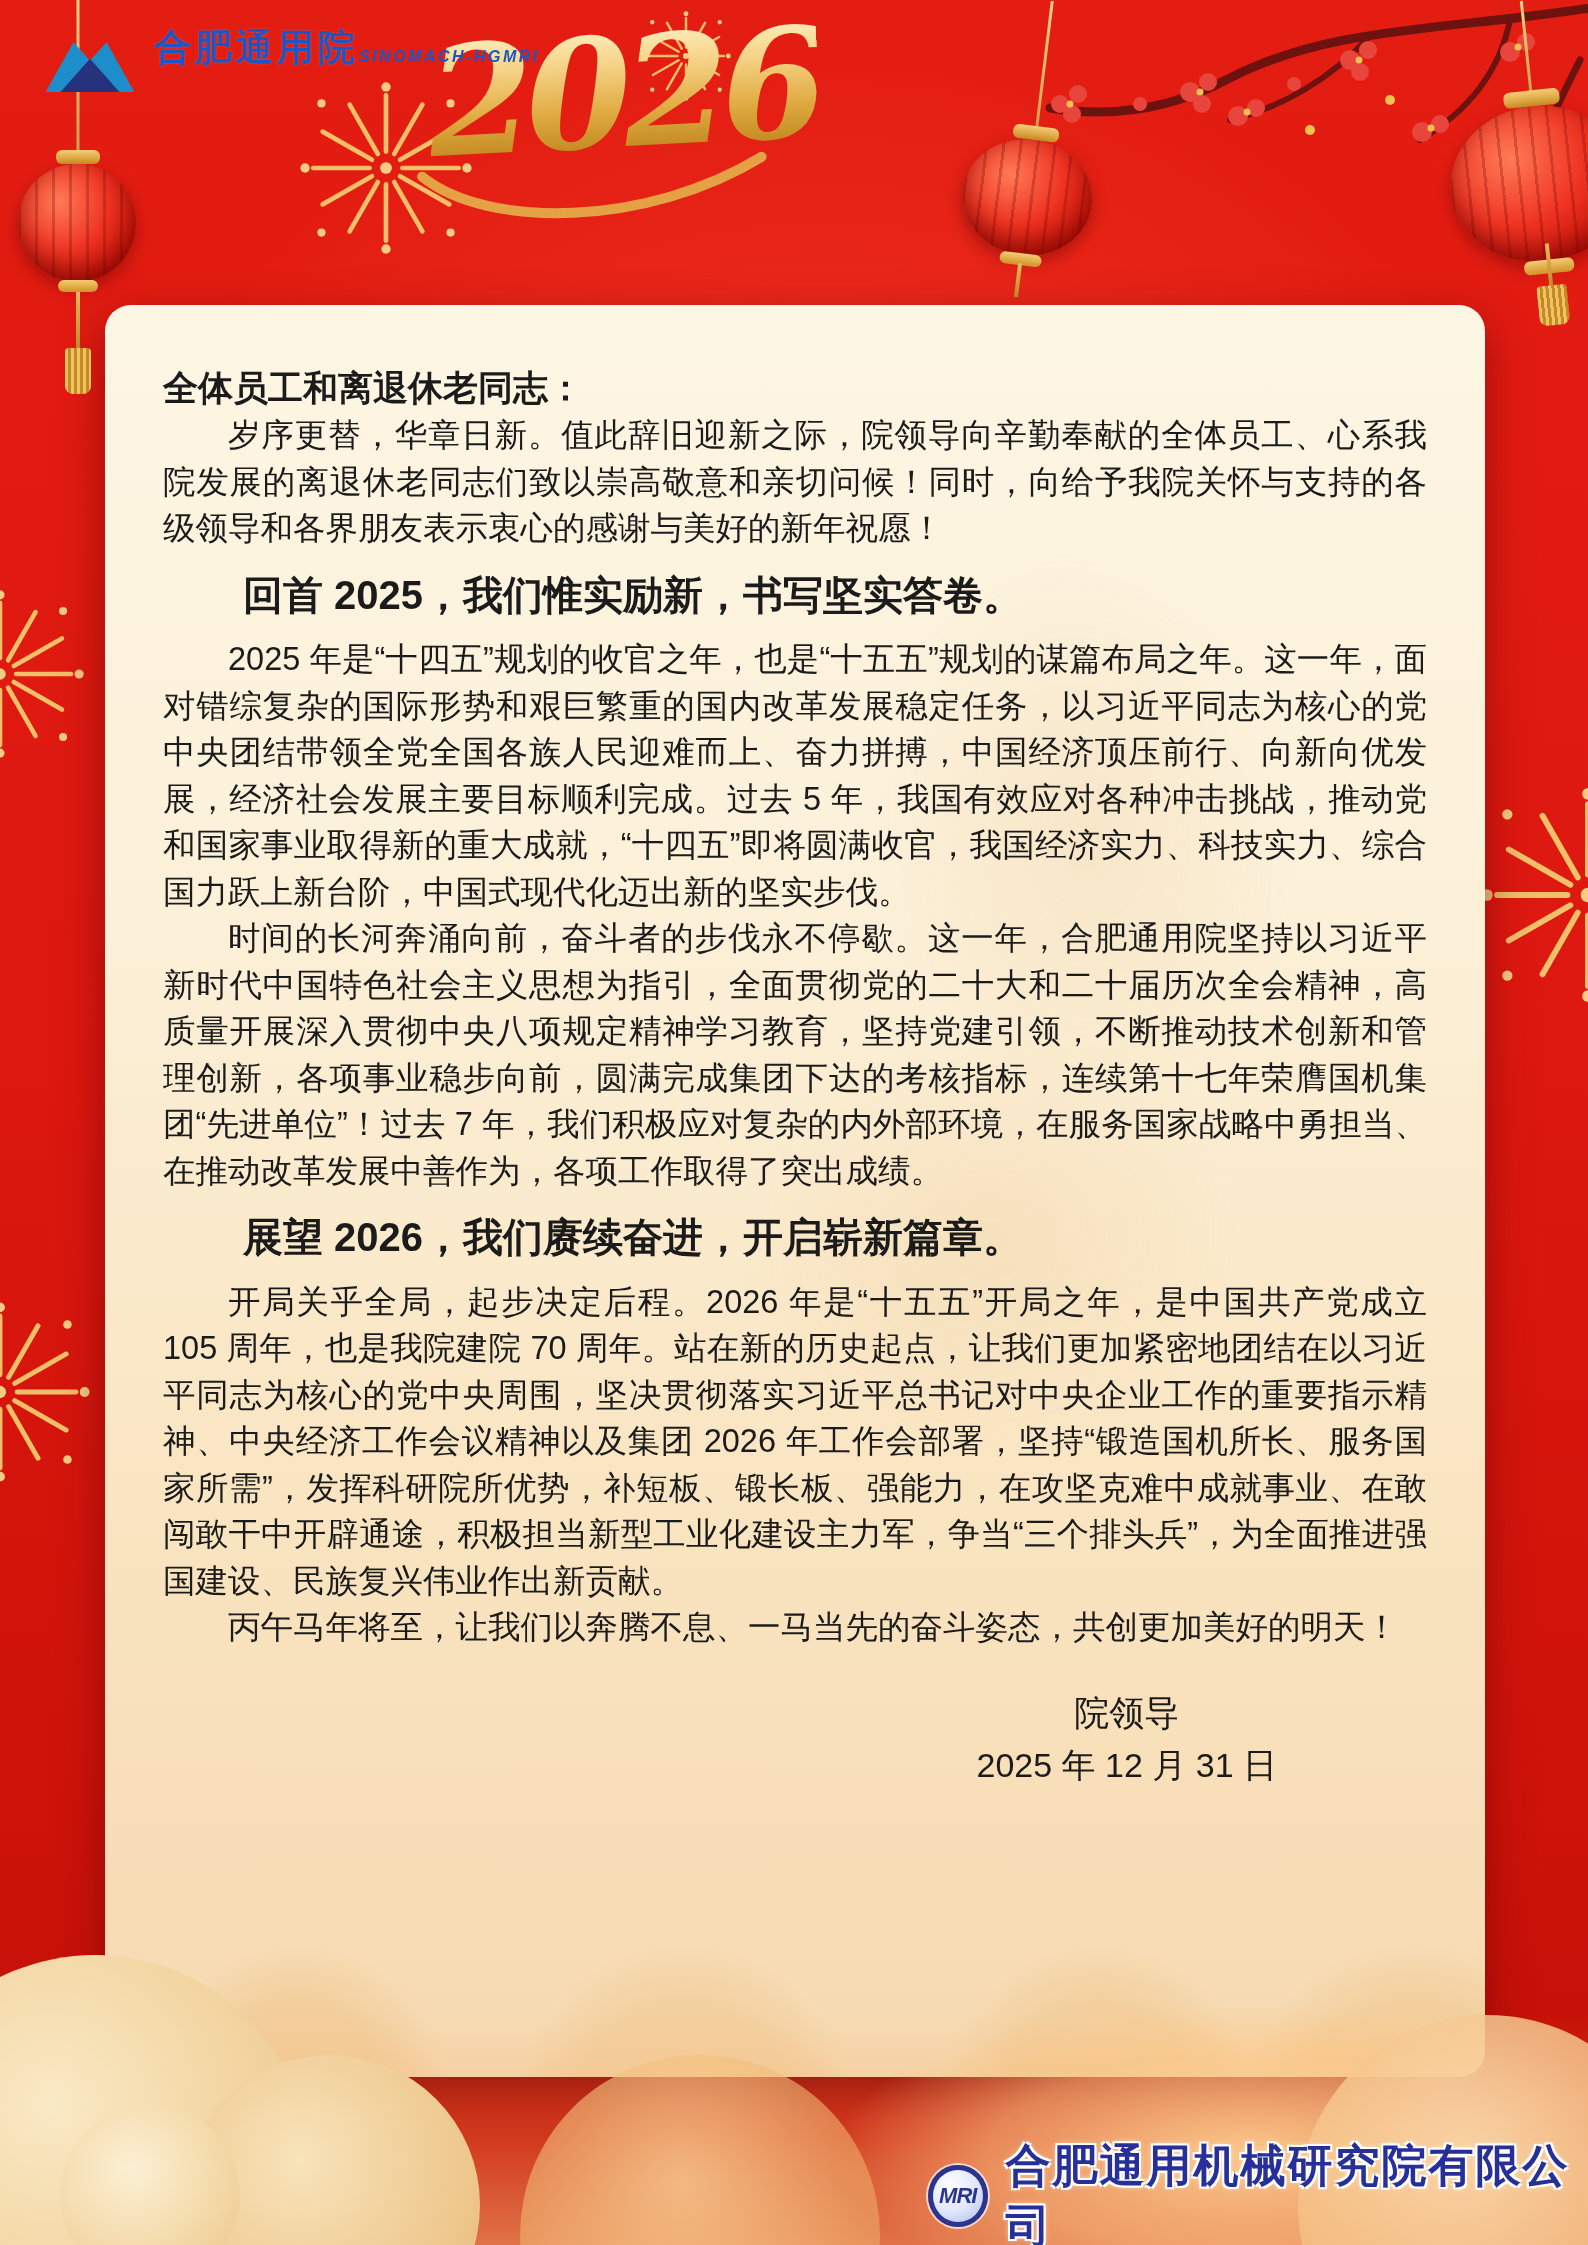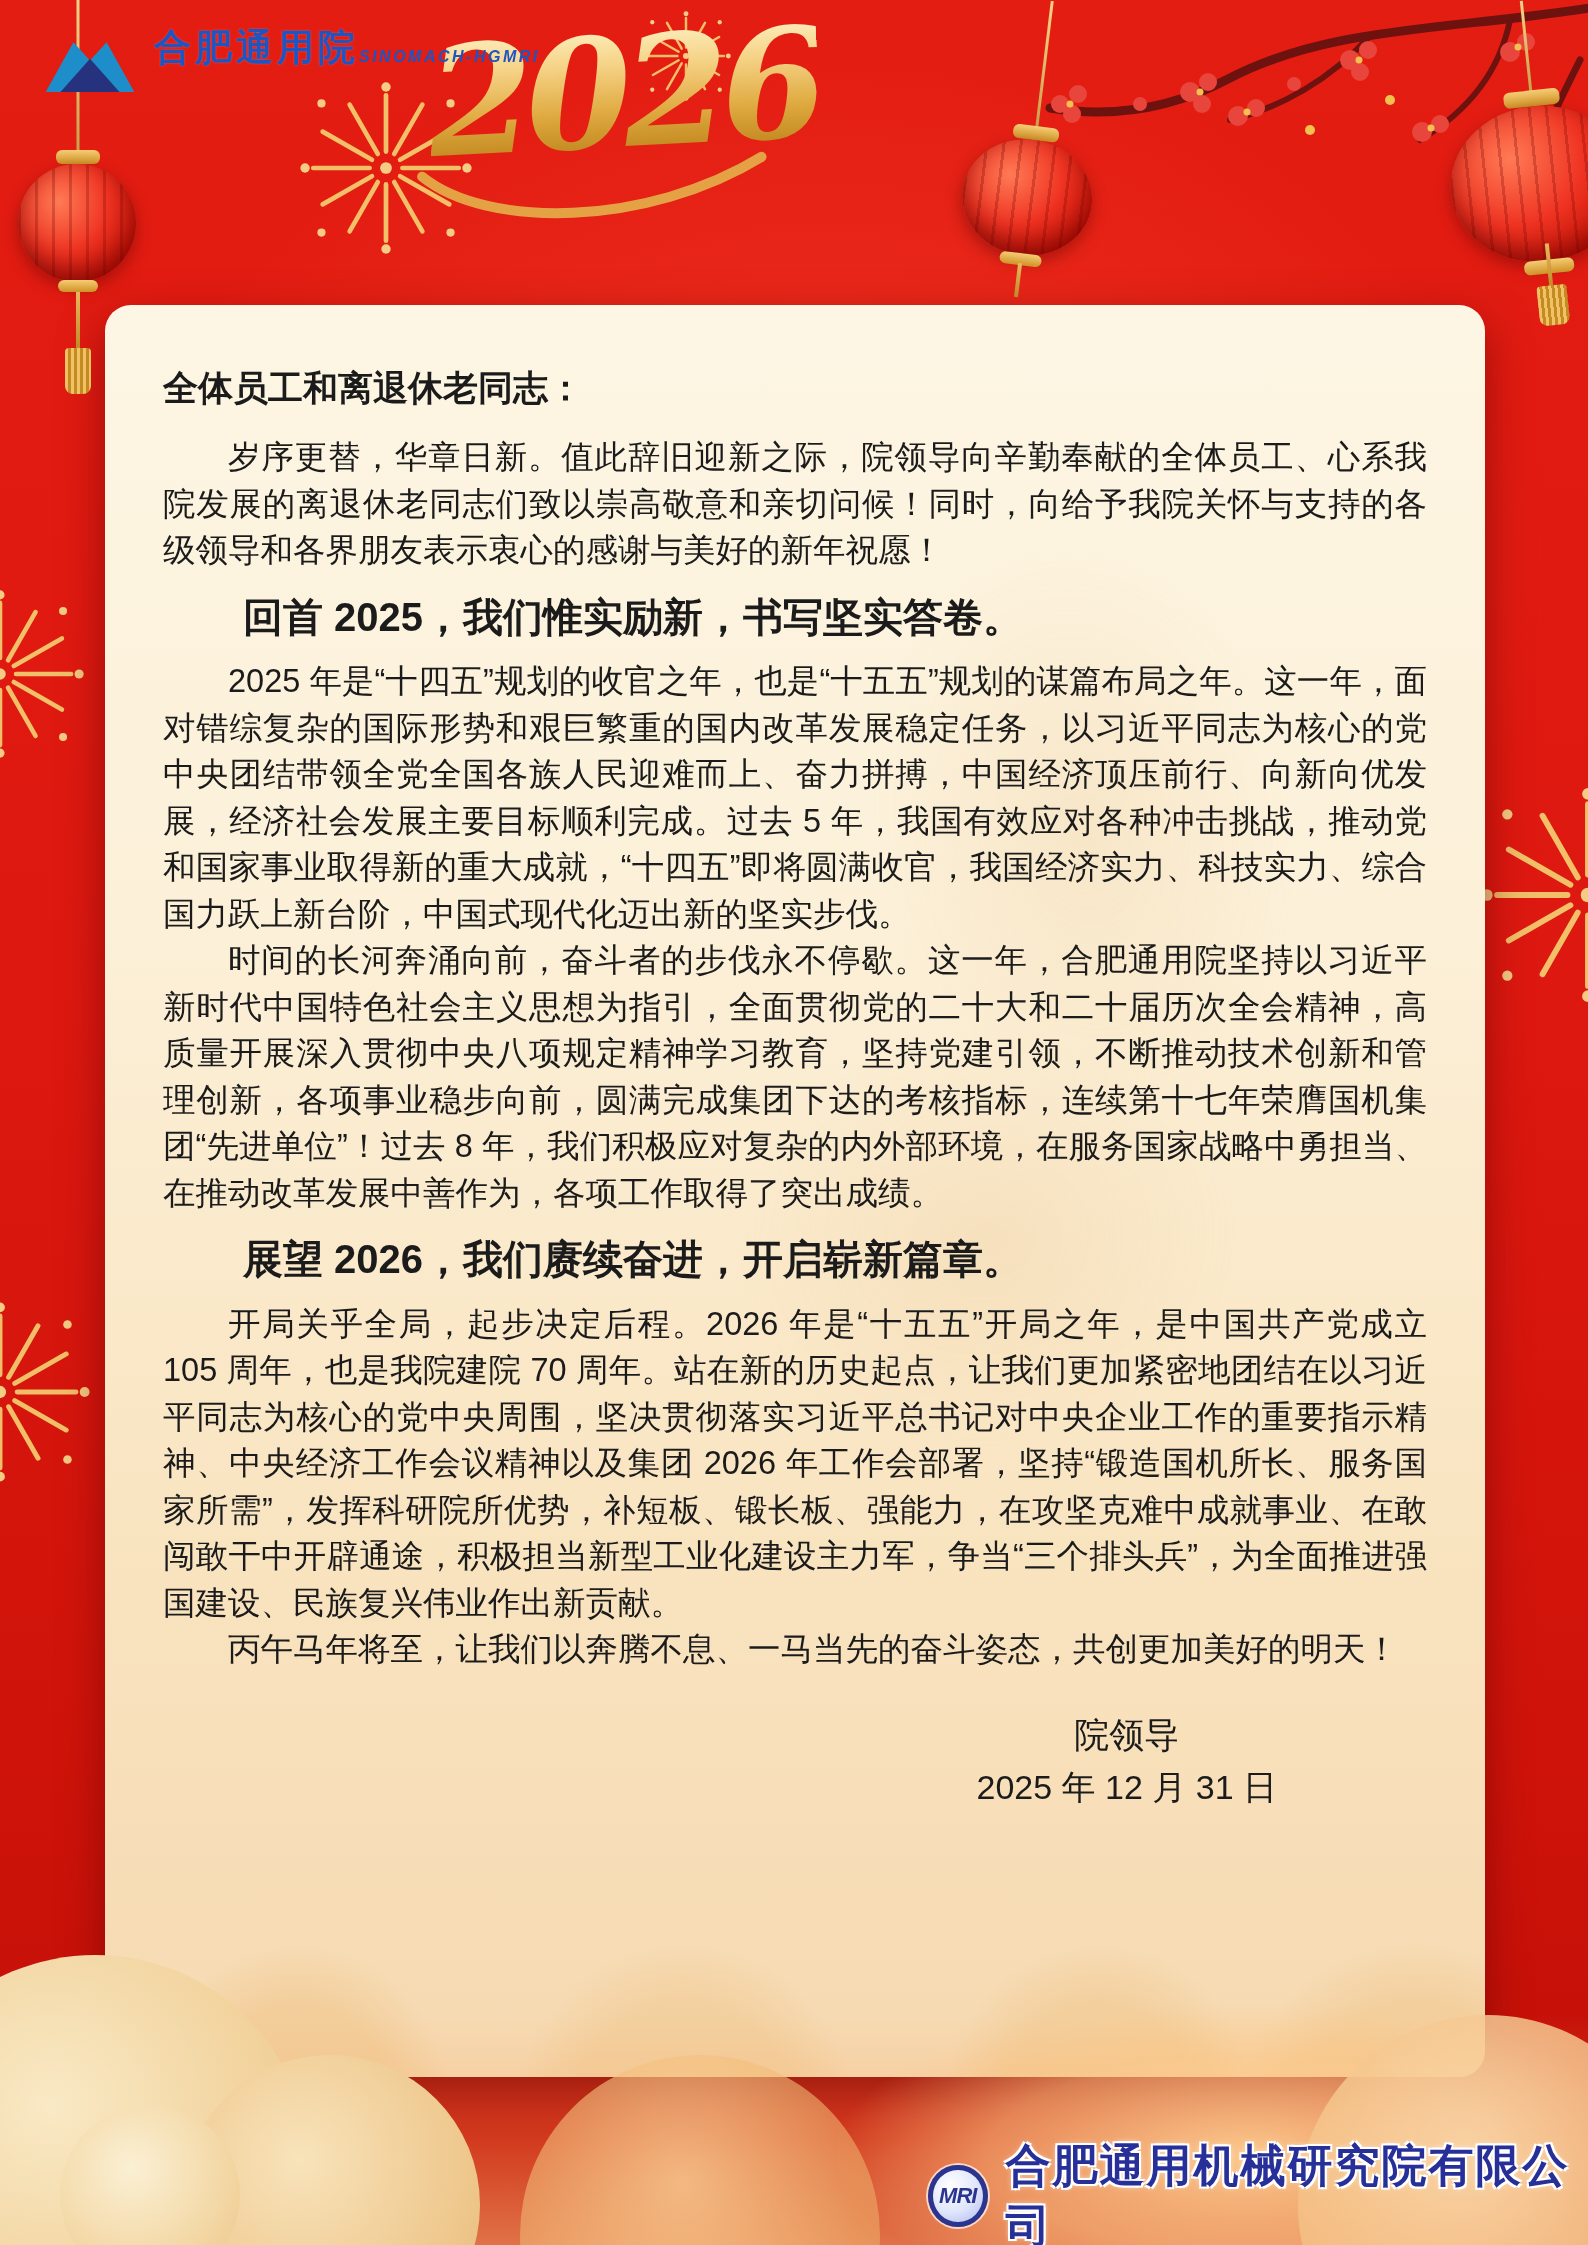--- a/index.html
+++ b/index.html
@@ -62,21 +62,21 @@
   .card-clouds { position:absolute; left:0; right:0; bottom:0; height:230px; z-index:0;
       background:
         radial-gradient(circle at 14% 108%, rgba(240,196,136,.55) 0 90px, rgba(240,196,136,0) 150px),
         radial-gradient(circle at 42% 116%, rgba(240,196,136,.45) 0 110px, rgba(240,196,136,0) 170px),
         radial-gradient(circle at 72% 110%, rgba(240,196,136,.5) 0 95px, rgba(240,196,136,0) 155px),
         radial-gradient(circle at 95% 120%, rgba(240,196,136,.5) 0 120px, rgba(240,196,136,0) 180px); }
   .letter-content { position:relative; z-index:1; padding:30px 58px 0 58px; color:#1b1b1b; }
   .letter-title { text-align:center; font-weight:bold; font-size:41px; line-height:63px; color:#121212; }
   .salutation { font-weight:bold; font-size:35px; margin-top:30px; }
   .para { font-size:32.5px; line-height:46.5px; text-align:justify; text-indent:2em; margin:0; }
-  .para.first { margin-top:22px; }
+  .para.first { }
   .para-heading { font-weight:bold; font-size:40px; line-height:46.5px; text-indent:2em; margin:20px 0 18px 0; }
   .signature { margin-top:36px; margin-right:150px; float:right; text-align:center; }
   .signature .name { font-size:35px; line-height:52px; }
   .signature .date { font-size:34px; line-height:52px; }
   
   .footer { position:absolute; left:928px; top:2136px; display:flex; align-items:center; gap:18px; z-index:3; }
   .footer-logo { width:62px; height:62px; border-radius:50%; border:5px solid #2b3590; box-sizing:border-box;
       background:radial-gradient(circle at 35% 30%, #ffffff 0%, #dfe5fb 55%, #aeb8ec 100%);
       display:flex; align-items:center; justify-content:center;
       box-shadow:0 0 0 2px rgba(255,255,255,.7); }
@@ -230,21 +230,21 @@
 
   
   <div class="letter-card">
     <div class="watermark"></div>
     <div class="card-clouds"></div>
     <div class="letter-content">
       <div class="salutation">全体员工和离退休老同志：</div>
       <p class="para first">岁序更替，华章日新。值此辞旧迎新之际，院领导向辛勤奉献的全体员工、心系我院发展的离退休老同志们致以崇高敬意和亲切问候！同时，向给予我院关怀与支持的各级领导和各界朋友表示衷心的感谢与美好的新年祝愿！</p>
       <p class="para-heading">回首 2025，我们惟实励新，书写坚实答卷。</p>
       <p class="para">2025 年是“十四五”规划的收官之年，也是“十五五”规划的谋篇布局之年。这一年，面对错综复杂的国际形势和艰巨繁重的国内改革发展稳定任务，以习近平同志为核心的党中央团结带领全党全国各族人民迎难而上、奋力拼搏，中国经济顶压前行、向新向优发展，经济社会发展主要目标顺利完成。过去 5 年，我国有效应对各种冲击挑战，推动党和国家事业取得新的重大成就，“十四五”即将圆满收官，我国经济实力、科技实力、综合国力跃上新台阶，中国式现代化迈出新的坚实步伐。</p>
-      <p class="para">时间的长河奔涌向前，奋斗者的步伐永不停歇。这一年，合肥通用院坚持以习近平新时代中国特色社会主义思想为指引，全面贯彻党的二十大和二十届历次全会精神，高质量开展深入贯彻中央八项规定精神学习教育，坚持党建引领，不断推动技术创新和管理创新，各项事业稳步向前，圆满完成集团下达的考核指标，连续第十七年荣膺国机集团“先进单位”！过去 8 年，我们积极应对复杂的内外部环境，在服务国家战略中勇担当、在推动改革发展中善作为，各项工作取得了突出成绩。</p>
+      <p class="para">时间的长河奔涌向前，奋斗者的步伐永不停歇。这一年，合肥通用院坚持以习近平新时代中国特色社会主义思想为指引，全面贯彻党的二十大和二十届历次全会精神，高质量开展深入贯彻中央八项规定精神学习教育，坚持党建引领，不断推动技术创新和管理创新，各项事业稳步向前，圆满完成集团下达的考核指标，连续第十七年荣膺国机集团“先进单位”！过去 7 年，我们积极应对复杂的内外部环境，在服务国家战略中勇担当、在推动改革发展中善作为，各项工作取得了突出成绩。</p>
       <p class="para-heading">展望 2026，我们赓续奋进，开启崭新篇章。</p>
       <p class="para">开局关乎全局，起步决定后程。2026 年是“十五五”开局之年，是中国共产党成立 105 周年，也是我院建院 70 周年。站在新的历史起点，让我们更加紧密地团结在以习近平同志为核心的党中央周围，坚决贯彻落实习近平总书记对中央企业工作的重要指示精神、中央经济工作会议精神以及集团 2026 年工作会部署，坚持“锻造国机所长、服务国家所需”，发挥科研院所优势，补短板、锻长板、强能力，在攻坚克难中成就事业、在敢闯敢干中开辟通途，积极担当新型工业化建设主力军，争当“三个排头兵”，为全面推进强国建设、民族复兴伟业作出新贡献。</p>
       <p class="para">丙午马年将至，让我们以奔腾不息、一马当先的奋斗姿态，共创更加美好的明天！</p>
       <div class="signature">
         <div class="name">院领导</div>
         <div class="date">2025 年 12 月 31 日</div>
       </div>
     </div>
   </div>
 

